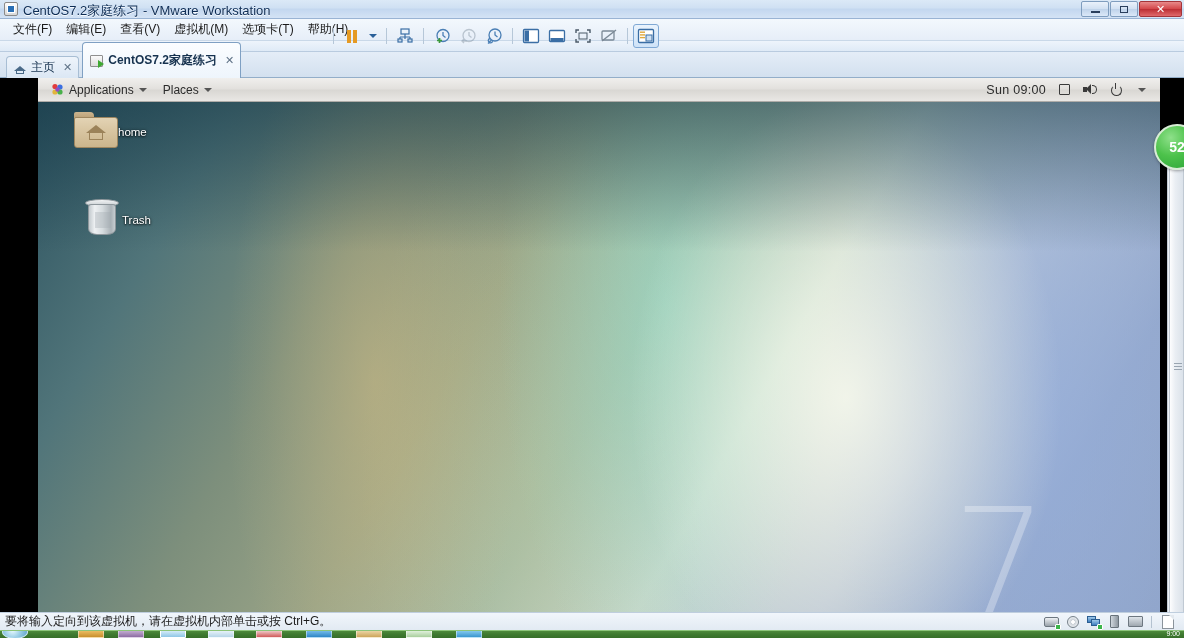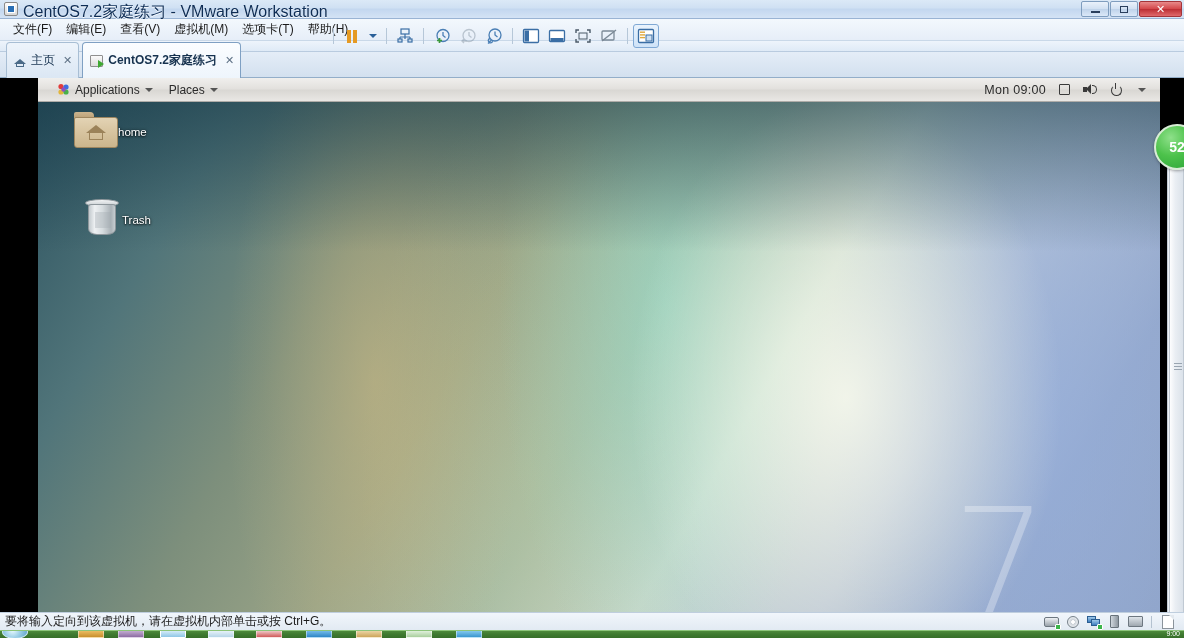--- a/index.html
+++ b/index.html
@@ -29,21 +29,21 @@
     border: 1px solid #8a8a8a; border-radius: 2px;
     box-sizing: border-box;
   }
   .title-icon i {
     position: absolute; left: 2px; top: 2px; width: 8px; height: 8px;
     background: #2a6fb5; border: 1px solid #ffffff; box-sizing: border-box;
     display: block;
   }
   .title-text {
     position: absolute; left: 23px; top: 2px;
-    font-size: 16px; color: #0d2c54; white-space: nowrap;
+    font-size: 13px; color: #0d2c54; white-space: nowrap;
     text-shadow: 0 1px 0 rgba(255,255,255,0.85);
   }
   .wincontrols { position: absolute; right: 2px; top: 1px; display: flex; gap: 1px; }
   .wb {
     width: 28px; height: 16px;
     border: 1px solid #7f9dbe; border-radius: 2px;
     background: linear-gradient(to bottom, #eaf2fb 0%, #d2e1f2 48%, #bfd3ea 52%, #dbe8f8 100%);
     position: relative; box-sizing: border-box; cursor: pointer;
   }
   .wb.close {
@@ -102,21 +102,21 @@
 
   
   .tabbar {
     position: absolute; left: 0; top: 52px; width: 1184px; height: 26px;
     background: linear-gradient(to bottom, #e4edf7, #d3e0ef);
     border-bottom: 1px solid #93aec9;
     box-sizing: border-box;
     display: flex; align-items: flex-end; padding-left: 6px;
   }
   .tab {
-    height: 36px; display: flex; align-items: center; gap: 5px;
+    height: 22px; display: flex; align-items: center; gap: 5px;
     padding: 0 6px 0 7px; font-size: 12px; color: #16324f;
     border: 1px solid #a8bed4; border-bottom: none;
     border-radius: 4px 4px 0 0;
     background: linear-gradient(to bottom, #eef4fb, #dbe7f4);
     margin-right: 3px; box-sizing: border-box; cursor: pointer;
     position: relative; top: 1px;
   }
   .tab.active {
     background: linear-gradient(to bottom, #fbfdff, #eef5fc);
     font-weight: bold; border-color: #7fa0c3; height: 36px;
@@ -156,21 +156,21 @@
 
   
   .gpanel {
     position: absolute; left: 0; top: 0; width: 1122px; height: 24px;
     background: linear-gradient(to bottom, #f0efed 0%, #e2e0dd 48%, #d9d7d3 52%, #e9e7e4 100%);
     border-bottom: 1px solid #aeaca8;
     box-sizing: border-box;
     display: flex; align-items: center;
     font-size: 12px; color: #2b2b2b;
   }
-  .gp-left { display: flex; align-items: center; padding-left: 12px; gap: 2px; }
+  .gp-left { display: flex; align-items: center; padding-left: 6px; gap: 2px; }
   .gp-menu {
     display: flex; align-items: center; gap: 5px;
     padding: 2px 7px; cursor: pointer; border-radius: 2px;
   }
   .gp-arrow { width: 0; height: 0; border-left: 4px solid transparent; border-right: 4px solid transparent; border-top: 4px solid #555; }
   .fedora-ic {
     width: 13px; height: 13px; position: relative; display: inline-block;
   }
   .gp-right {
     margin-left: auto; display: flex; align-items: center; gap: 10px;
@@ -543,21 +543,21 @@
             </span>
             <span>Applications</span>
             <span class="gp-arrow"></span>
           </div>
           <div class="gp-menu">
             <span>Places</span>
             <span class="gp-arrow"></span>
           </div>
         </div>
         <div class="gp-right">
-          <div class="gp-clock">Mon 09:00</div>
+          <div class="gp-clock">Sun 09:00</div>
           <div class="gp-icon">
               <div class="sq-ic"></div>
             </div>
           <div class="gp-icon">
               <div class="spk">
                 <i></i>
               </div>
             </div>
           <div class="gp-icon">
               <div class="pwr"></div>

